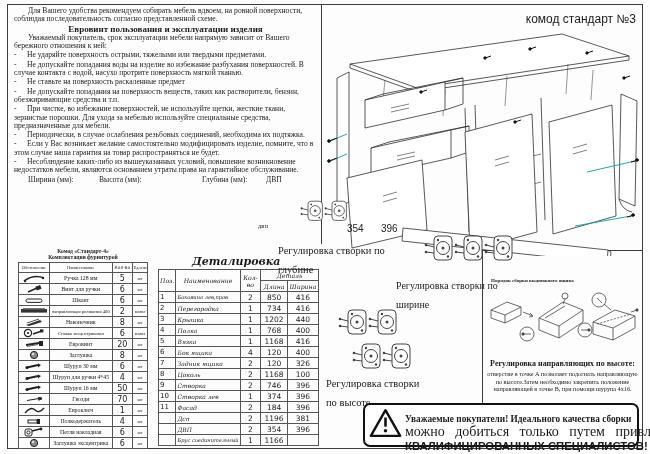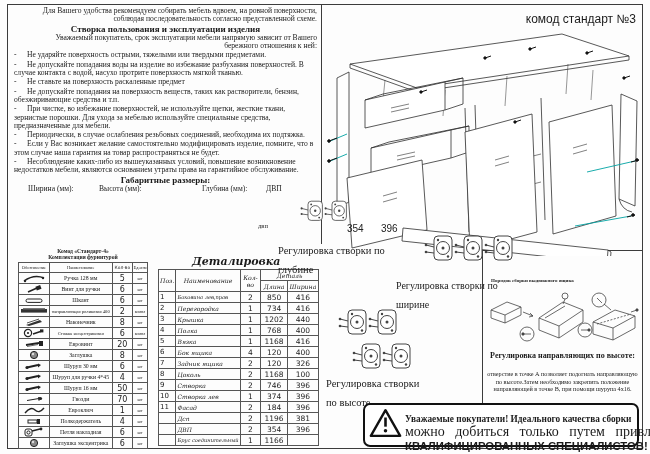--- a/index.html
+++ b/index.html
@@ -9,21 +9,21 @@
   }
   .abs{position:absolute;}
   .page-border{left:7px;top:4px;width:634px;height:443px;border:1px solid #3c3c3c;}
   .vline{background:#3c3c3c;width:1px;}
   .hline{background:#3c3c3c;height:1px;}
 
   
   .textcol{left:14px;top:7px;width:303px;font-size:7.6px;line-height:8.3px;text-align:left;}
   .textcol h1,.textcol h2,.textcol h3{margin:1px 0 1px 0;font-size:9px;text-align:center;font-weight:bold;}
   .textcol p{margin:0 0 1px 0;}
-  .indent{text-indent:14px;text-align:right;}
+  .indent{text-indent:14px;}
   .bullet{position:relative;text-indent:13px;}
   .bullet:before{content:"-";position:absolute;left:0;top:0;text-indent:0;}
   .dims-row{position:relative;height:10px;margin-top:1px;}
   .dims-row span{position:absolute;top:0;}
 
   
   .hw-title{left:18px;top:248px;width:130px;text-align:center;font-size:5.6px;font-weight:bold;line-height:6.4px;}
   table{border-collapse:collapse;}
   .hw-table{left:18px;top:262px;width:130px;}
   .hw-table td,.hw-table th{border:1px solid #555;padding:0;text-align:center;vertical-align:middle;height:10px;overflow:hidden;}
@@ -43,52 +43,51 @@
   .pt-name{width:59px;font-size:6px;font-style:italic;font-family:"DejaVu Serif",serif;white-space:nowrap;text-align:left;}
   .pt-qty{width:25px;font-size:7.5px;font-family:"DejaVu Sans",sans-serif;text-align:center;}
   .pt-num{width:31px;font-size:7.5px;font-family:"DejaVu Sans",sans-serif;text-align:center;}
 
   
   .doc-title{left:500px;top:12px;width:136px;text-align:right;font-size:12px;font-family:"Liberation Sans",sans-serif;}
   .caption{font-size:10.5px;text-align:left;line-height:19px;}
   .dim-label{font-size:10px;font-family:"Liberation Sans",sans-serif;color:#222;}
   .dvp-label{font-size:6.5px;color:#222;}
   .drawer-title{left:491px;top:278px;width:150px;font-size:5px;font-weight:bold;}
-  .rail-title{left:484px;top:351px;width:157px;text-align:center;font-size:8px;font-weight:bold;}
+  .rail-title{left:484px;top:359px;width:157px;text-align:center;font-size:8px;font-weight:bold;}
   .rail-text{left:486px;top:370px;width:153px;text-align:center;font-size:6.2px;line-height:7.6px;}
 
   
   .warnbox{left:363px;top:403px;width:272px;height:40px;border:2px solid #111;border-radius:7px;background:#fff;}
   .warn-tri{left:369px;top:408px;}
   .warn-text{left:405px;top:406px;width:230px;}
   .warn-l1{font-size:9.3px;font-weight:bold;white-space:nowrap;margin-top:8px;}
   .warn-l2{font-size:14px;font-weight:normal;word-spacing:7px;white-space:nowrap;}
   .warn-l3{font-size:11.3px;font-weight:bold;font-family:"Liberation Sans",sans-serif;white-space:nowrap;}
 </style>
 </head>
 <body>
 
 <div class="abs page-border"></div>
 <div class="abs vline" style="left:321px;top:4px;height:240px;"></div>
 <div class="abs vline" style="left:482px;top:250px;height:197px;"></div>
 <div class="abs hline" style="left:482px;top:250px;width:160px;"></div>
 
 <div class="abs textcol">
   <p class="indent">Для Вашего удобства рекомендуем собирать мебель вдвоем, на ровной поверхности, соблюдая последовательность согласно представленной схеме.</p>
-  <h2>Створка пользования и эксплуатации изделия</h2>
+  <h2>Евровинт пользования и эксплуатации изделия</h2>
   <p class="indent">Уважаемый покупатель, срок эксплуатации мебели напрямую зависит от Вашего бережного отношения к ней:</p>
   <p class="bullet">Не ударяйте поверхность острыми, тяжелыми или твердыми предметами.</p>
   <p class="bullet">Не допускайте попадания воды на изделие во избежание разбухания поверхностей. В случае контакта с водой, насухо протрите поверхность мягкой тканью.</p>
   <p class="bullet">Не ставьте на поверхность раскаленные предмет</p>
   <p class="bullet">Не допускайте попадания на поверхность веществ, таких как растворители, бензин, обезжиривающие средства и т.п.</p>
   <p class="bullet">При чистке, во избежание поверхностей, не используйте щетки, жесткие ткани, зернистые порошки. Для ухода за мебелью используйте специальные средства, предназначенные для мебели.</p>
   <p class="bullet">Периодически, в случае ослабления резьбовых соединений, необходима их подтяжка.</p>
   <p class="bullet">Если у Вас возникает желание самостоятельно модифицировать изделие, помните, что в этом случае наша гарантия на товар распространяться не будет.</p>
   <p class="bullet">Несоблюдение каких-либо из вышеуказанных условий, повышение возникновение недостатков мебели, являются основанием утраты права на гарантийное обслуживание.</p>
-  <h3>Габаритные размеры:</h3>
   <div class="dims-row">
     <span style="left:14px;">Ширина (мм):</span>
     <span style="left:85px;">Высота (мм):</span>
     <span style="left:188px;">Глубина (мм):</span>
     <span style="left:252px;">ДВП</span>
   </div>
 </div>
 
 <div class="abs hw-title">
   <span style="display:block">Комод «Стандарт-4»</span>

